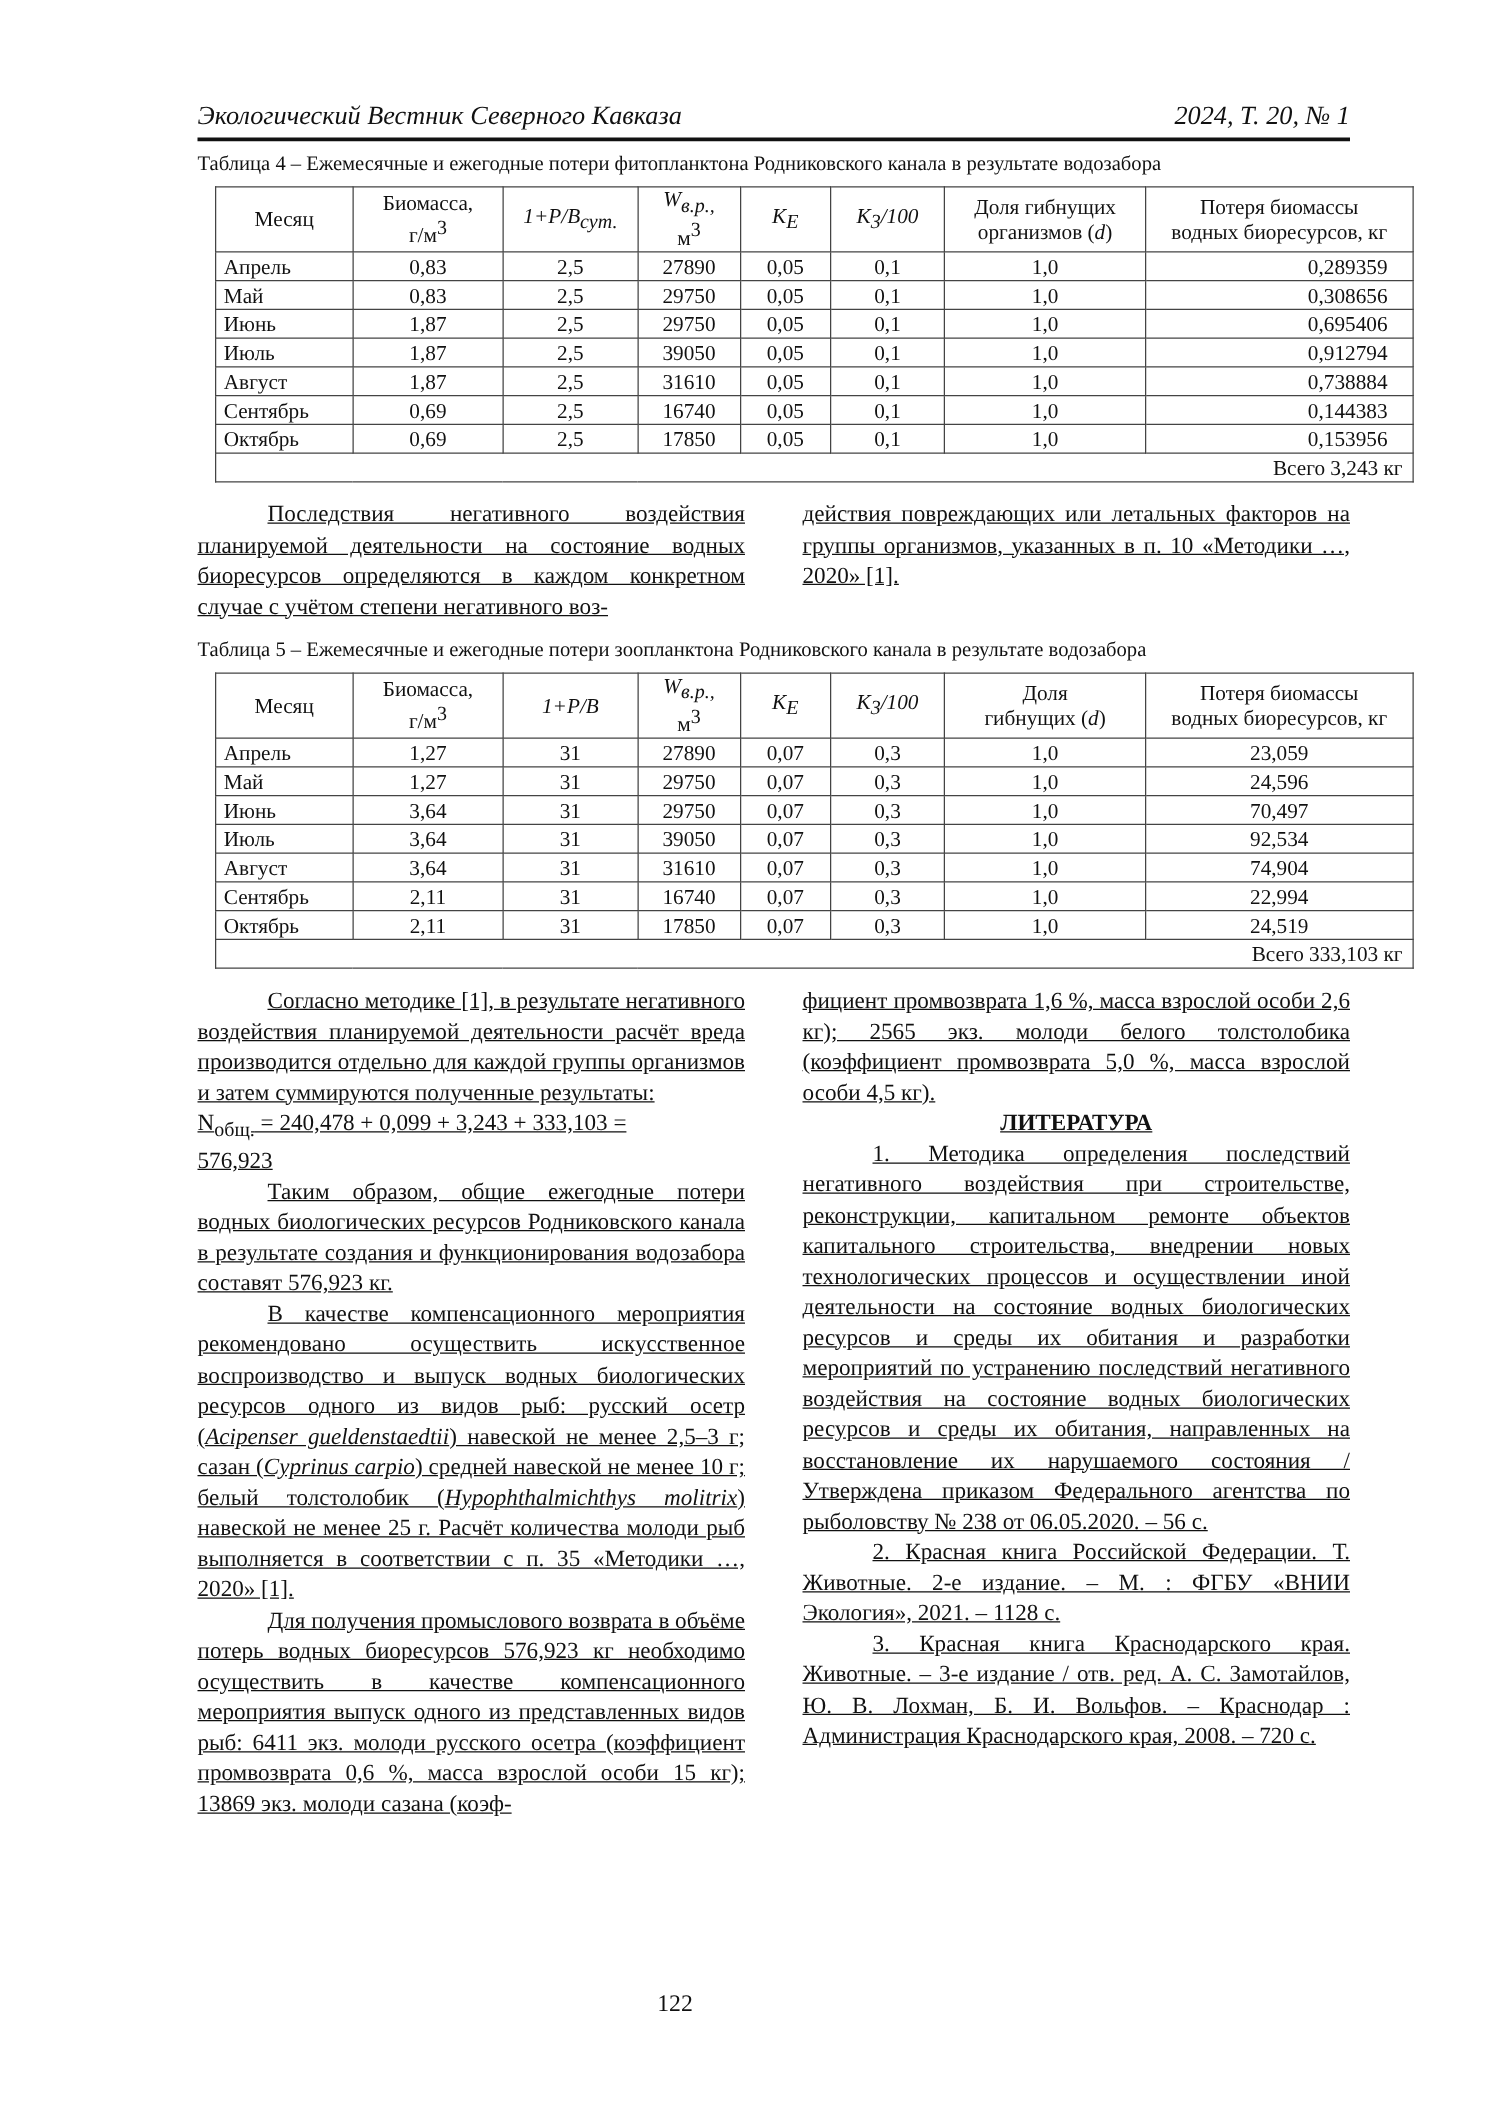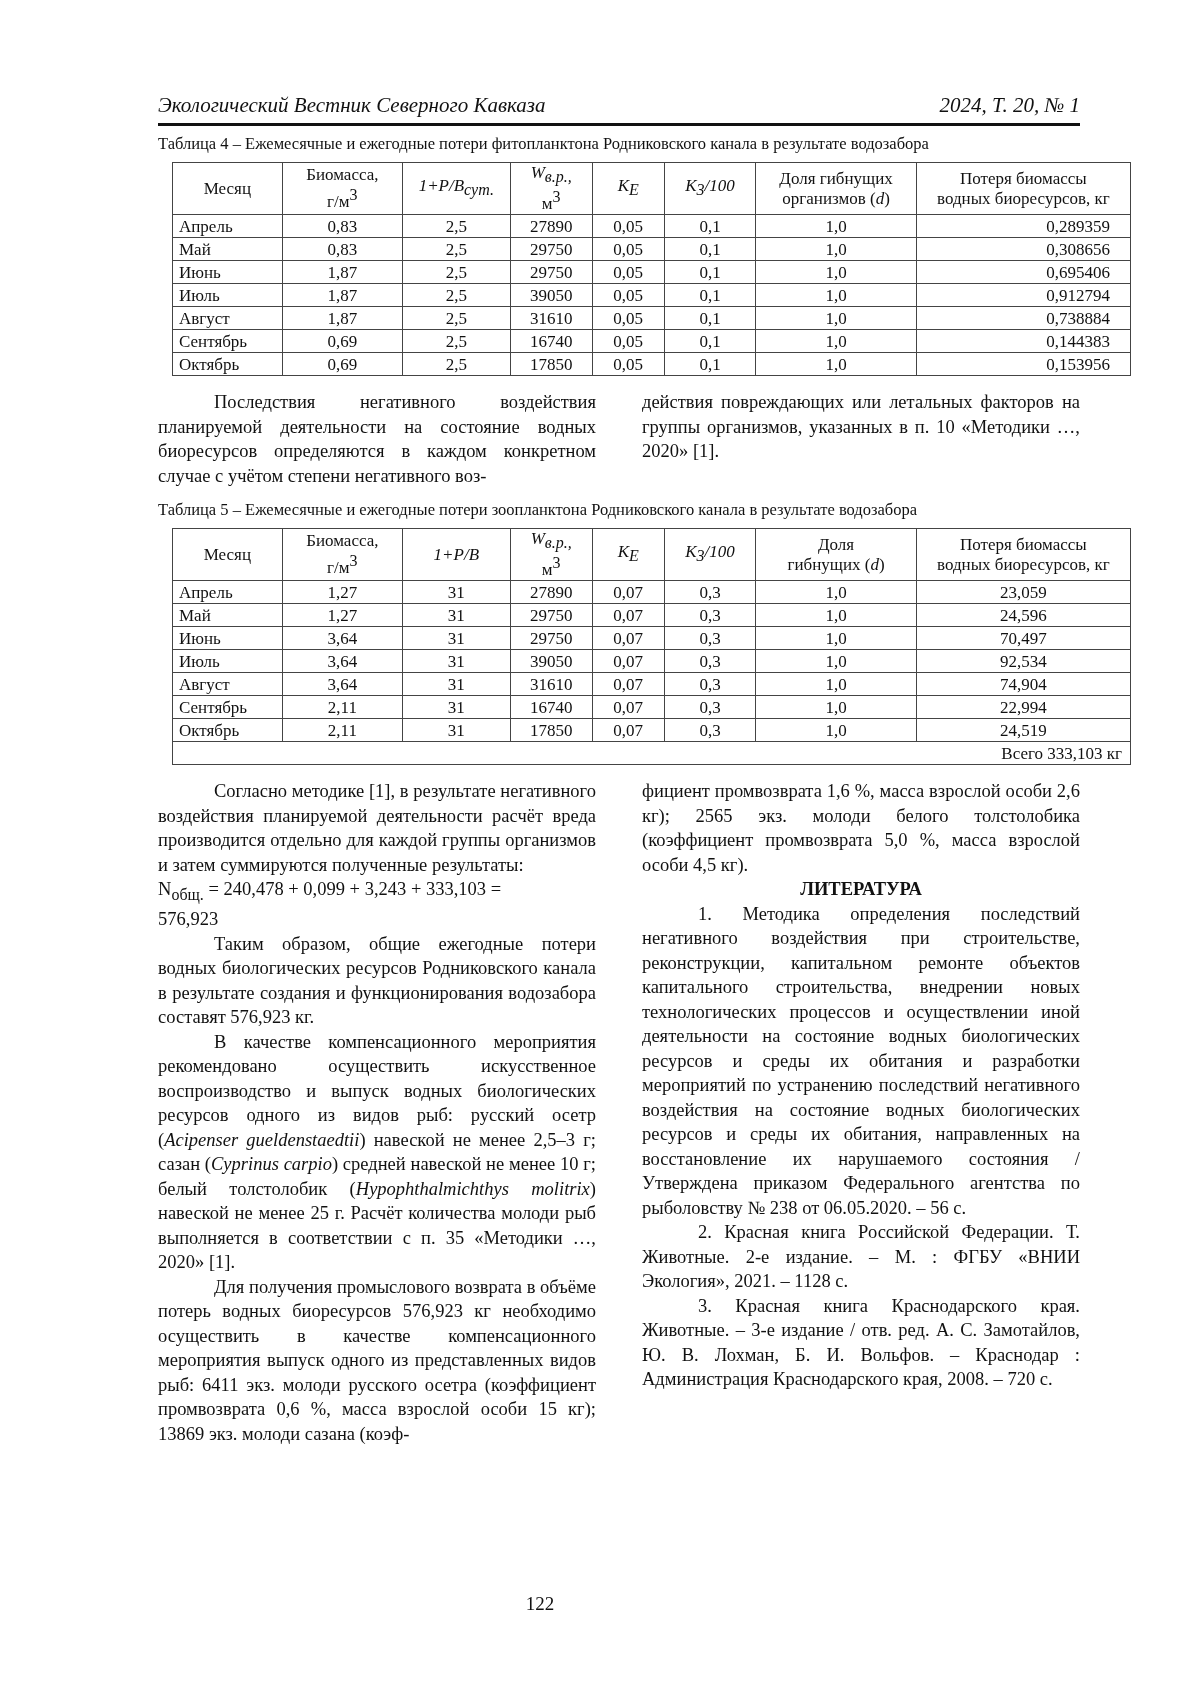--- a/index.html
+++ b/index.html
@@ -1,30 +1,30 @@
 <!DOCTYPE html>
 <html><head>
 <meta charset="utf-8">
 <style>
   html, body { margin: 0; padding: 0; background: #ffffff; }
   body { width: 1200px; height: 1698px; position: relative; font-family: "Liberation Serif", "DejaVu Serif", serif; color: #111; }
-  .page { position: absolute; left: 158px; top: 93px; width: 922px; }
+  .page { position: absolute; left: 158px; top: 80px; width: 922px; }
   .header { display: flex; justify-content: space-between; font-style: italic; font-size: 21px; padding-bottom: 6px; border-bottom: 3px solid #111; line-height: 24px; }
   .header .journal { letter-spacing: 0; }
   .caption { font-size: 16.5px; margin-top: 8px; line-height: 20px; white-space: nowrap; }
   table.dt { border-collapse: collapse; margin-left: 14px; width: 959px; font-size: 17px; margin-top: 8px; }
   table.dt td, table.dt th { border: 1.3px solid #444; padding: 0 6px; line-height: 21px; height: 22px; font-weight: normal; }
   table.dt th { text-align: center; line-height: 20px; height: 44px; }
   table.dt td { text-align: center; }
   table.dt td.month { text-align: left; }
   table.dt td.right { text-align: right; padding-right: 20px; }
   table.dt tr.total td { text-align: right; padding-right: 8px; }
   .hi { font-style: italic; }
   sub, sup { font-size: 16px; }
-  .cols { display: flex; justify-content: space-between; font-size: 18.5px; line-height: 24.5px; }
+  .cols { display: flex; justify-content: space-between; font-size: 18.5px; line-height: 24.5px; text-decoration: underline; }
   .col { width: 438px; text-align: justify; }
   .col p { margin: 0; }
   .indent { text-indent: 56px; }
   .center { text-align: left; }
   .lit-title { text-align: center; font-weight: bold; margin-top: 14px; }
   .pagenum { position: absolute; left: 0; width: 1080px; top: 1593px; text-align: center; font-size: 19px; }
   i { font-style: italic; }
 </style>
 </head>
 <body>
@@ -124,20 +124,23 @@
       <tr>
           <td class="month">Октябрь</td>
           <td>0,69</td>
           <td>2,5</td>
           <td>17850</td>
           <td>0,05</td>
           <td>0,1</td>
           <td>1,0</td>
           <td class="right">0,153956</td>
         </tr>
+      <tr class="total">
+          <td colspan="8">Всего 3,243 кг</td>
+        </tr>
     </tbody>
   </table>
 
   <div class="cols" style="margin-top:14px;">
     <div class="col">
       <p class="indent">Последствия негативного воздействия планируемой деятельности на состояние водных биоресурсов определяются в каждом конкретном случае с учётом степени негативного воз-</p>
     </div>
     <div class="col">
       <p>действия повреждающих или летальных факторов на группы организмов, указанных в п. 10 «Методики …, 2020» [1].</p>
     </div>

